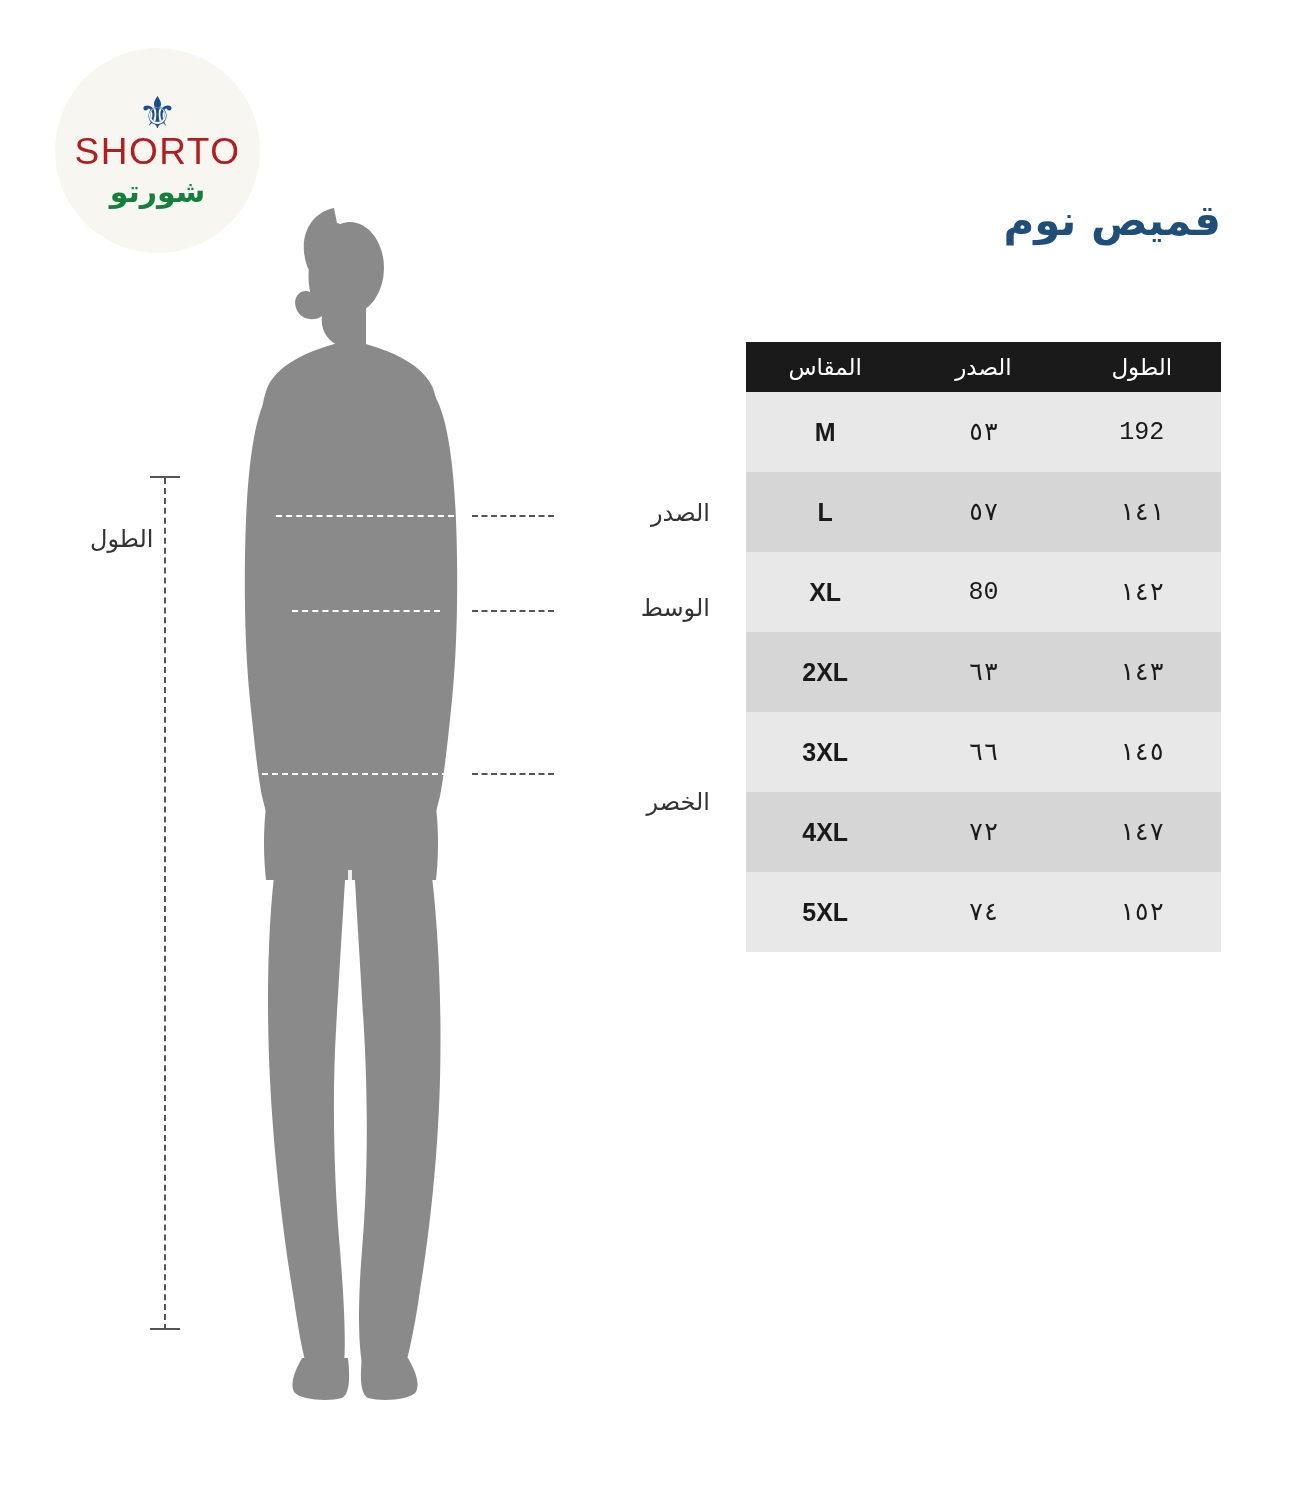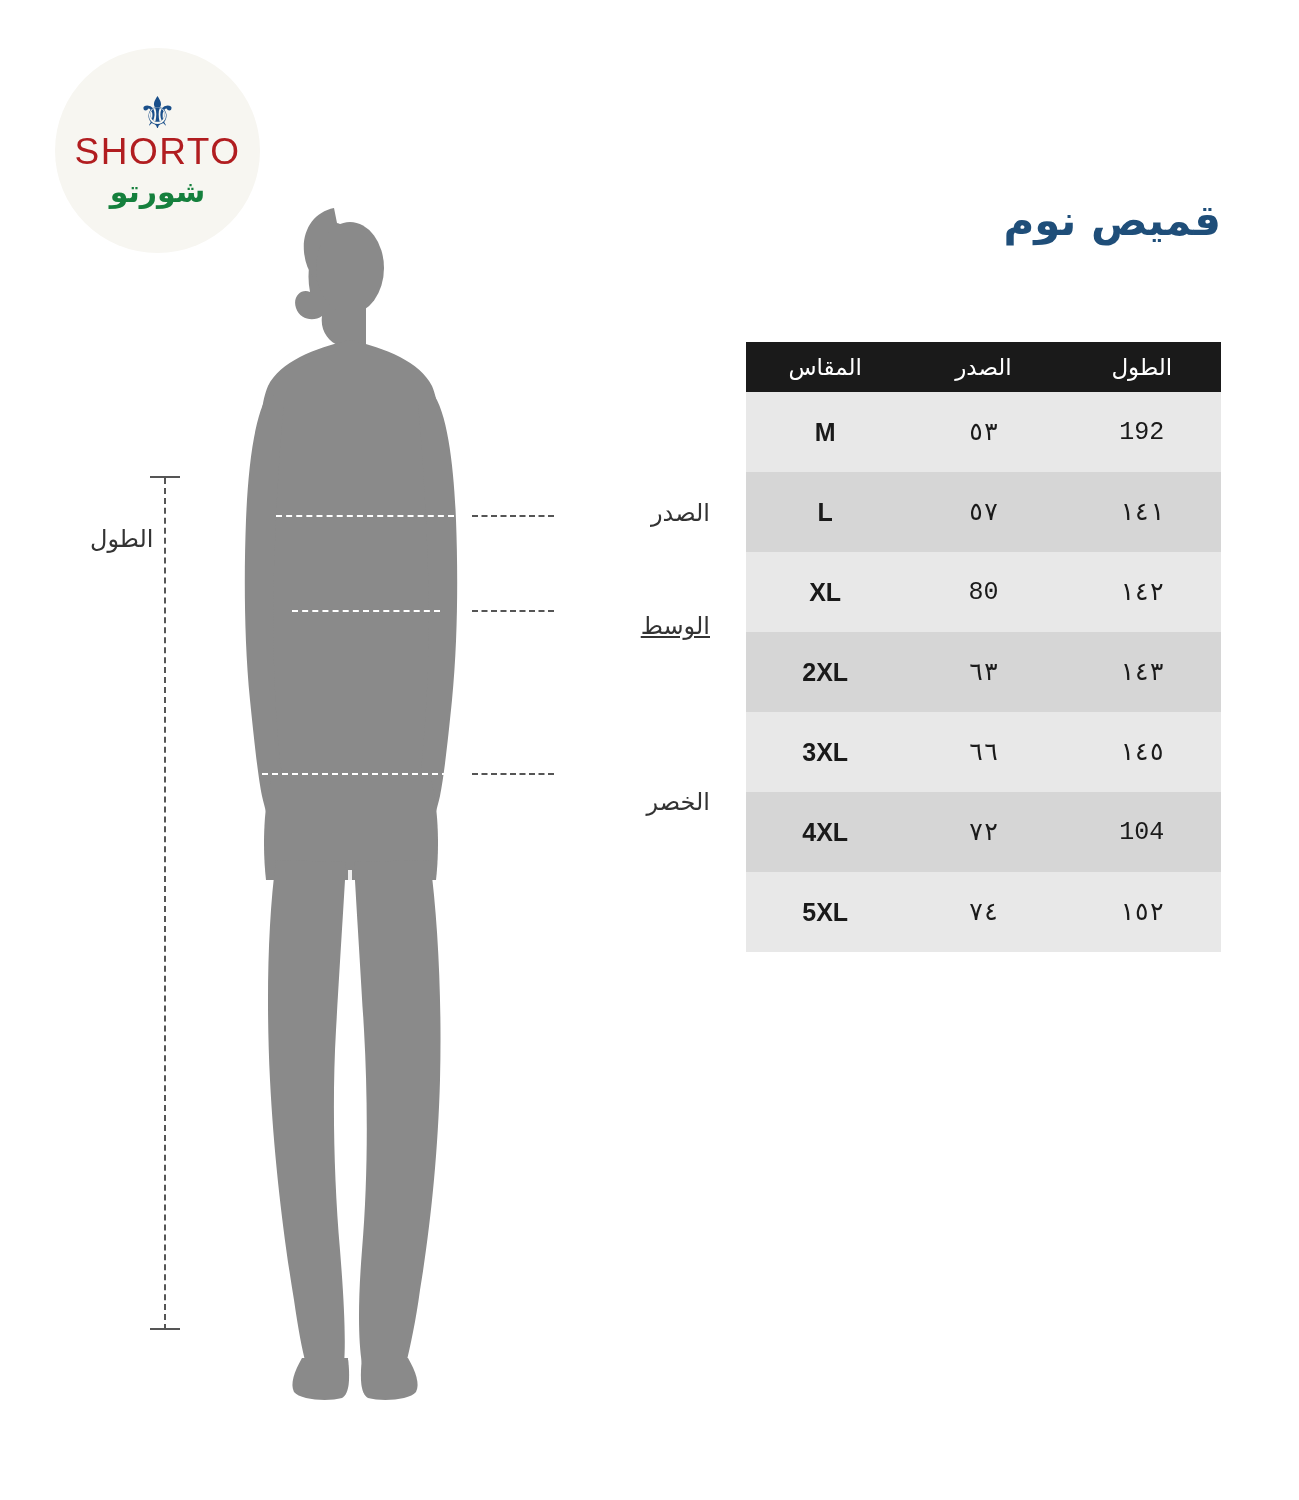--- a/index.html
+++ b/index.html
@@ -123,21 +123,21 @@
   
   .m-label {
     position: absolute;
     color: #333;
     font-size: 24px;
     direction: rtl;
     font-family: "DejaVu Sans", sans-serif;
     white-space: nowrap;
   }
   .lbl-chest { right: 10px; top: 329px; }
-  .lbl-waist { right: 10px; top: 442px; text-decoration: underline; }
+  .lbl-waist { right: 10px; top: 424px; }
   .lbl-hip   { right: 10px; top: 587px; margin-top: 31px; }
   .lbl-length{ left: 10px;  top: 355px; }
 
   .dash-line {
     position: absolute;
     border-top: 2px dashed #ffffff;
     height: 0;
   }
   .dash-grey {
     position: absolute;
@@ -296,21 +296,21 @@
       <td>١٤٣</td>
       <td>٦٣</td>
       <td class="size-col">2XL</td>
     </tr>
     <tr>
       <td>١٤٥</td>
       <td>٦٦</td>
       <td class="size-col">3XL</td>
     </tr>
     <tr>
-      <td>104</td>
+      <td>١٤٧</td>
       <td>٧٢</td>
       <td class="size-col">4XL</td>
     </tr>
     <tr>
       <td>١٥٢</td>
       <td>٧٤</td>
       <td class="size-col">5XL</td>
     </tr>
   </tbody>
 </table>

